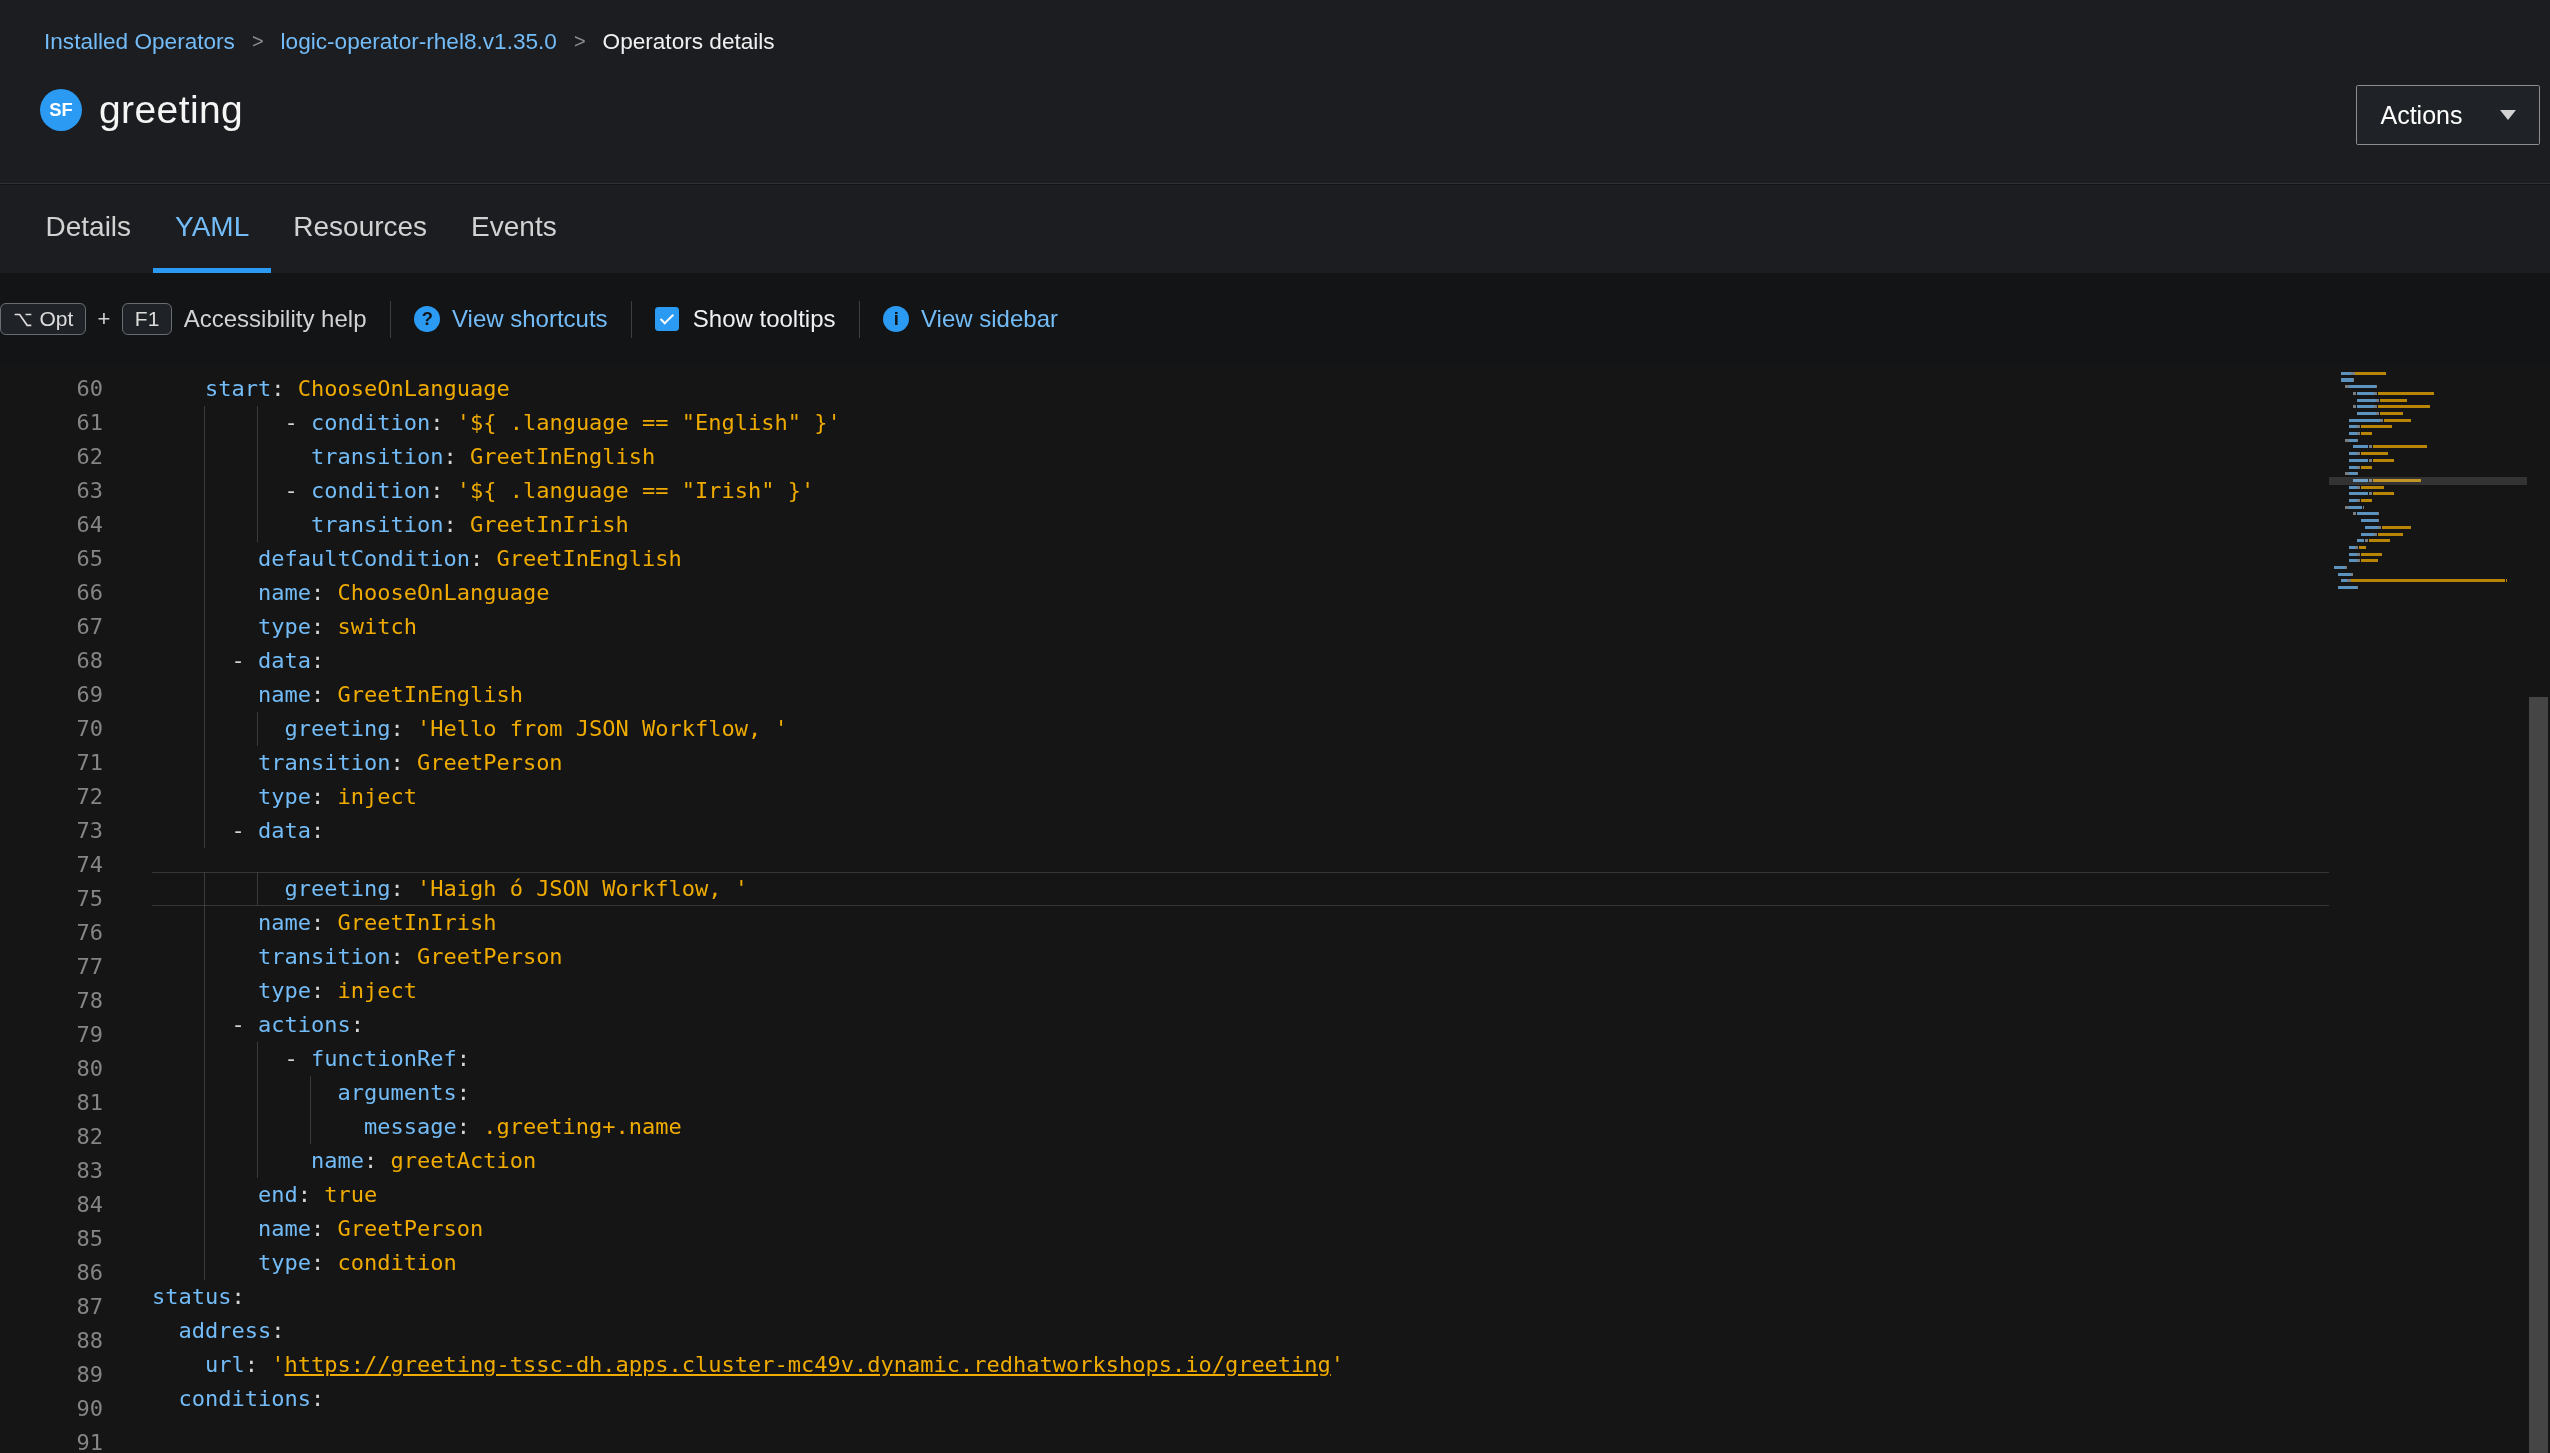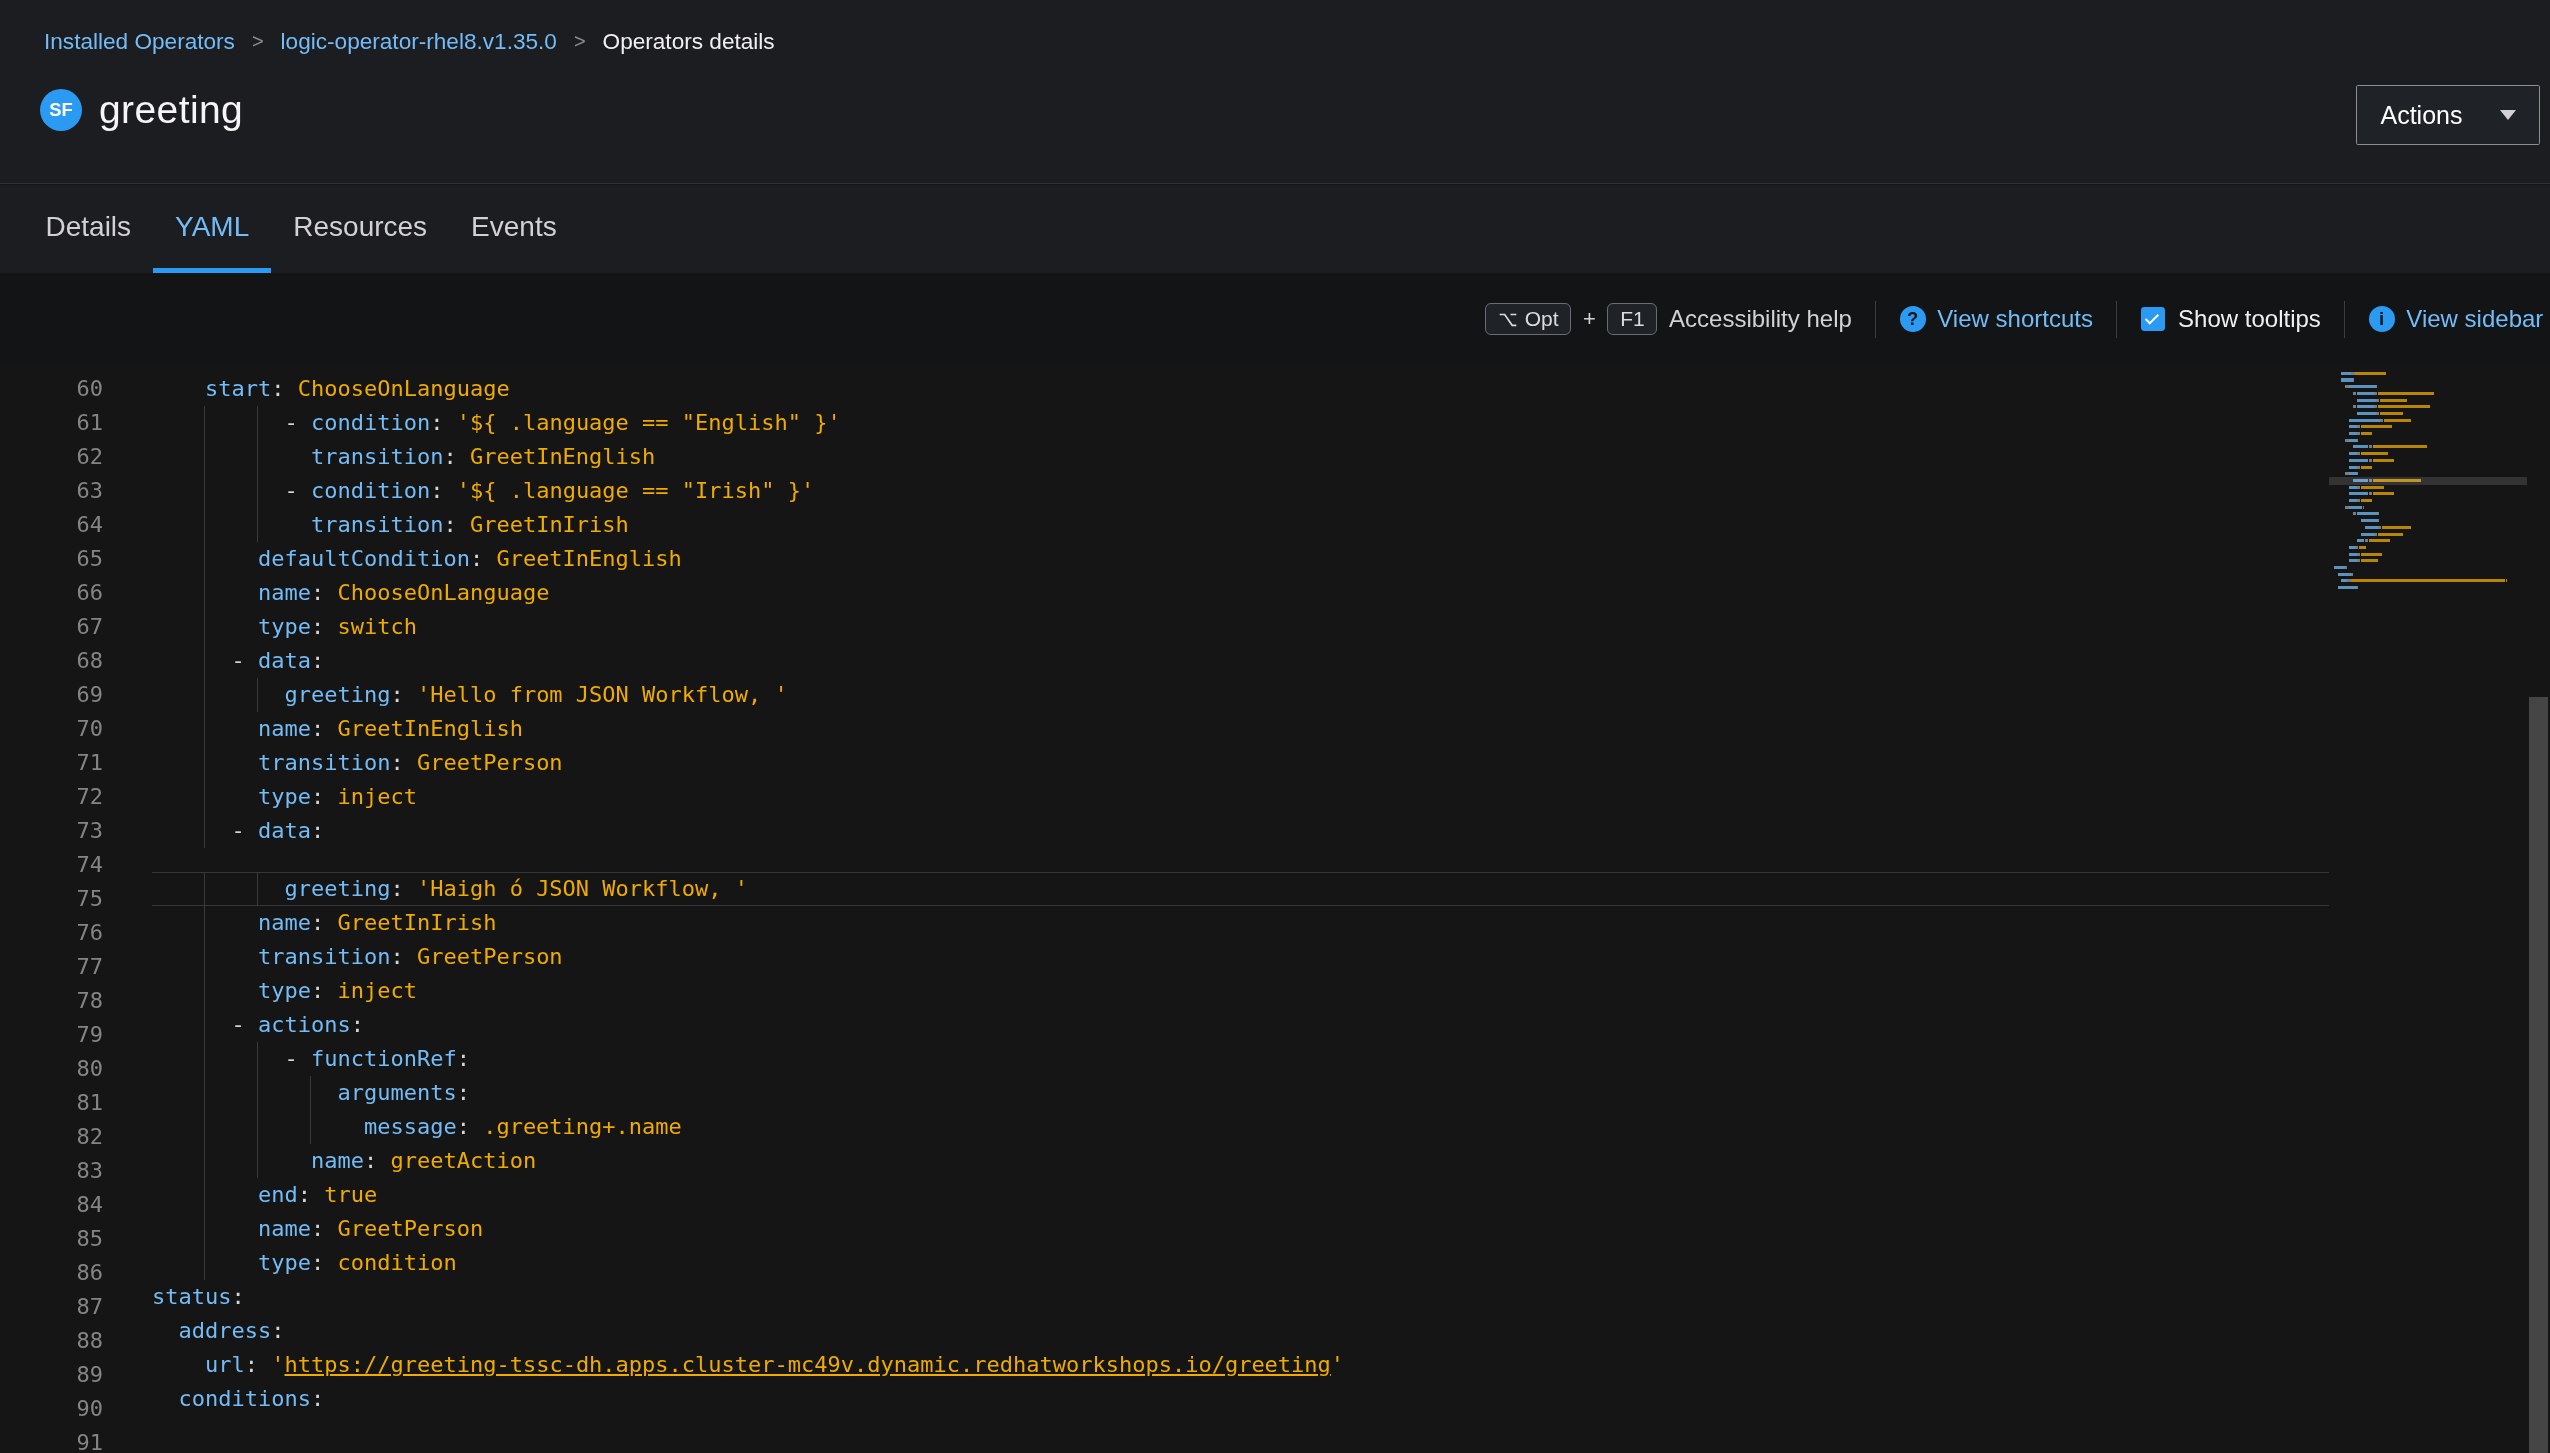--- a/index.html
+++ b/index.html
@@ -54,21 +54,21 @@
   .tab {
     display:flex; align-items:center; padding:0 22px;
     font-size:28px; color:#d2d2d2; cursor:pointer;
     border-bottom:5px solid transparent;
   }
   .tab.active { color:#73bcf7; border-bottom-color:#2b9af3; }
 
   
   .main { position:absolute; top:273px; left:0; right:0; bottom:0; background:#121416; }
   .editor-toolbar {
-    height:92px; display:flex; align-items:center; justify-content:flex-end;
+    height:92px; display:flex; align-items:center; 
     padding-right:6.7px; font-size:24px; color:#d2d2d2;
   }
   .tb-group { display:flex; align-items:center; gap:11.7px; }
   .kbd {
     display:inline-flex; align-items:center; gap:6.7px;
     border:0.8px solid #6a6e73; border-radius:5.9px; background:#1f2226;
     padding:3.4px 11.7px; font-size:21px; color:#dcdcdc;
   }
   .plus { color:#d2d2d2; font-size:22px; }
   .tb-sep { width:0.8px; height:37px; background:#3c3f42; margin:0 23.5px; }
@@ -224,22 +224,22 @@
     <div class="code">
         <div class="code-line"><span class="indent-guides" style="width: 3ch;"></span><span class="tok-ws">    </span><span class="tok-key">start</span><span class="tok-punc">: </span><span class="tok-val">ChooseOnLanguage</span></div>
         <div class="code-line"><span class="indent-guides" style="width: 9ch;"></span><span class="tok-ws">          </span><span class="tok-punc">- </span><span class="tok-key">condition</span><span class="tok-punc">: </span><span class="tok-str">'${ .language == "English" }'</span></div>
         <div class="code-line"><span class="indent-guides" style="width: 11ch;"></span><span class="tok-ws">            </span><span class="tok-key">transition</span><span class="tok-punc">: </span><span class="tok-val">GreetInEnglish</span></div>
         <div class="code-line"><span class="indent-guides" style="width: 9ch;"></span><span class="tok-ws">          </span><span class="tok-punc">- </span><span class="tok-key">condition</span><span class="tok-punc">: </span><span class="tok-str">'${ .language == "Irish" }'</span></div>
         <div class="code-line"><span class="indent-guides" style="width: 11ch;"></span><span class="tok-ws">            </span><span class="tok-key">transition</span><span class="tok-punc">: </span><span class="tok-val">GreetInIrish</span></div>
         <div class="code-line"><span class="indent-guides" style="width: 7ch;"></span><span class="tok-ws">        </span><span class="tok-key">defaultCondition</span><span class="tok-punc">: </span><span class="tok-val">GreetInEnglish</span></div>
         <div class="code-line"><span class="indent-guides" style="width: 7ch;"></span><span class="tok-ws">        </span><span class="tok-key">name</span><span class="tok-punc">: </span><span class="tok-val">ChooseOnLanguage</span></div>
         <div class="code-line"><span class="indent-guides" style="width: 7ch;"></span><span class="tok-ws">        </span><span class="tok-key">type</span><span class="tok-punc">: </span><span class="tok-val">switch</span></div>
         <div class="code-line"><span class="indent-guides" style="width: 5ch;"></span><span class="tok-ws">      </span><span class="tok-punc">- </span><span class="tok-key">data</span><span class="tok-punc">:</span></div>
+        <div class="code-line"><span class="indent-guides" style="width: 7ch;"></span><span class="tok-ws">        </span><span class="tok-key">name</span><span class="tok-punc">: </span><span class="tok-val">GreetInEnglish</span></div>
         <div class="code-line"><span class="indent-guides" style="width: 9ch;"></span><span class="tok-ws">          </span><span class="tok-key">greeting</span><span class="tok-punc">: </span><span class="tok-str">'Hello from JSON Workflow, '</span></div>
-        <div class="code-line"><span class="indent-guides" style="width: 7ch;"></span><span class="tok-ws">        </span><span class="tok-key">name</span><span class="tok-punc">: </span><span class="tok-val">GreetInEnglish</span></div>
         <div class="code-line"><span class="indent-guides" style="width: 7ch;"></span><span class="tok-ws">        </span><span class="tok-key">transition</span><span class="tok-punc">: </span><span class="tok-val">GreetPerson</span></div>
         <div class="code-line"><span class="indent-guides" style="width: 7ch;"></span><span class="tok-ws">        </span><span class="tok-key">type</span><span class="tok-punc">: </span><span class="tok-val">inject</span></div>
         <div class="code-line"><span class="indent-guides" style="width: 5ch;"></span><span class="tok-ws">      </span><span class="tok-punc">- </span><span class="tok-key">data</span><span class="tok-punc">:</span></div>
         <div class="code-line current"><span class="indent-guides" style="width: 9ch;"></span><span class="tok-ws">          </span><span class="tok-key">greeting</span><span class="tok-punc">: </span><span class="tok-str">'Haigh ó JSON Workflow, '</span></div>
         <div class="code-line"><span class="indent-guides" style="width: 7ch;"></span><span class="tok-ws">        </span><span class="tok-key">name</span><span class="tok-punc">: </span><span class="tok-val">GreetInIrish</span></div>
         <div class="code-line"><span class="indent-guides" style="width: 7ch;"></span><span class="tok-ws">        </span><span class="tok-key">transition</span><span class="tok-punc">: </span><span class="tok-val">GreetPerson</span></div>
         <div class="code-line"><span class="indent-guides" style="width: 7ch;"></span><span class="tok-ws">        </span><span class="tok-key">type</span><span class="tok-punc">: </span><span class="tok-val">inject</span></div>
         <div class="code-line"><span class="indent-guides" style="width: 5ch;"></span><span class="tok-ws">      </span><span class="tok-punc">- </span><span class="tok-key">actions</span><span class="tok-punc">:</span></div>
         <div class="code-line"><span class="indent-guides" style="width: 9ch;"></span><span class="tok-ws">          </span><span class="tok-punc">- </span><span class="tok-key">functionRef</span><span class="tok-punc">:</span></div>
         <div class="code-line"><span class="indent-guides" style="width: 13ch;"></span><span class="tok-ws">              </span><span class="tok-key">arguments</span><span class="tok-punc">:</span></div>

